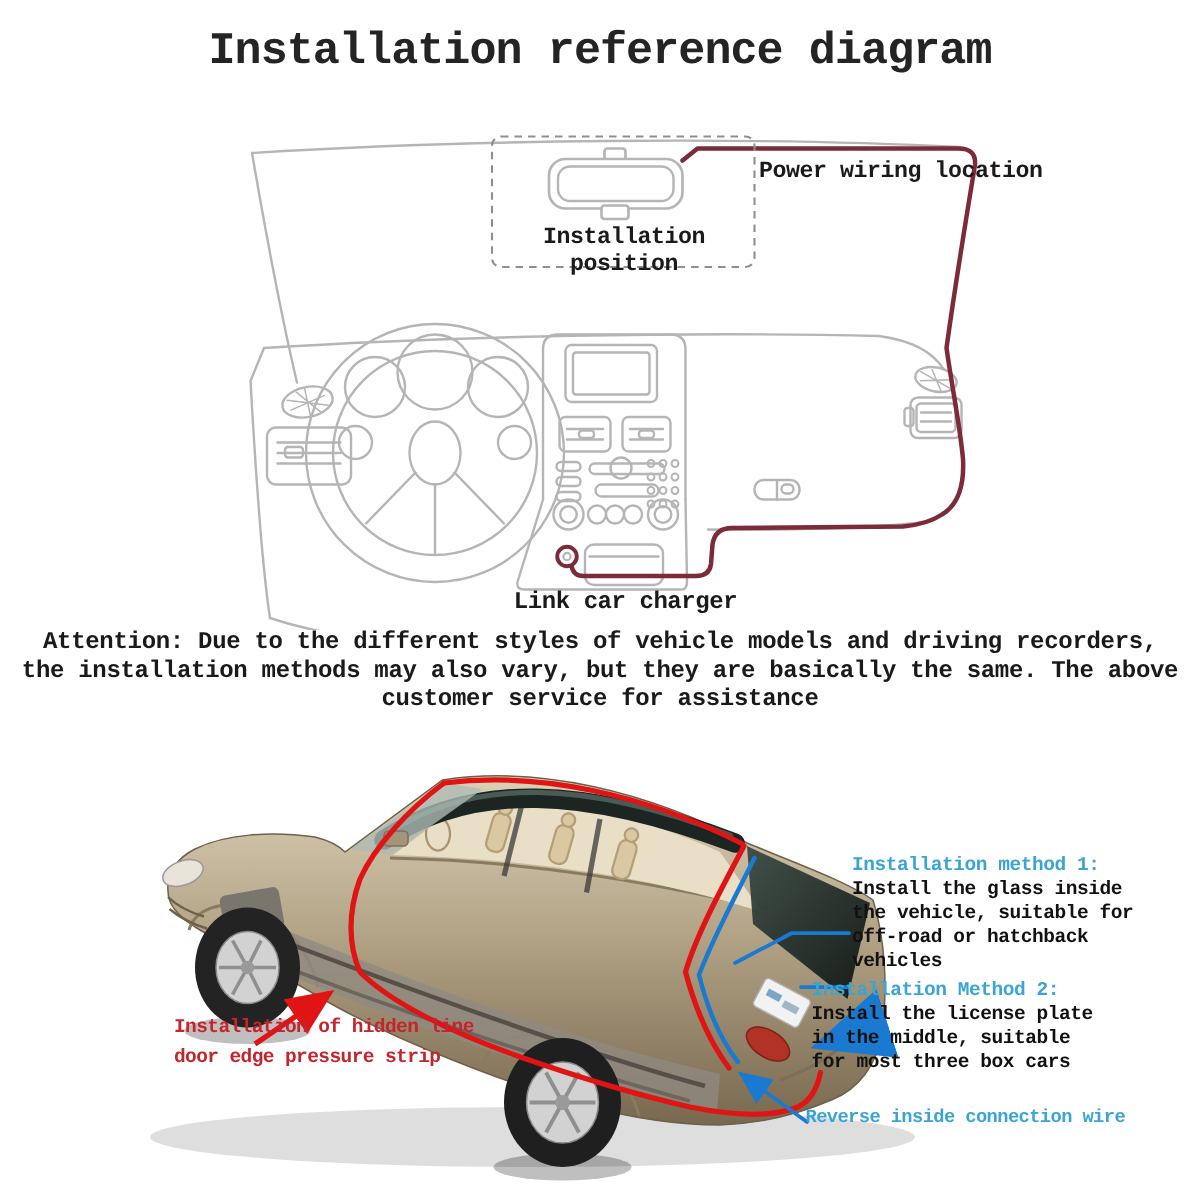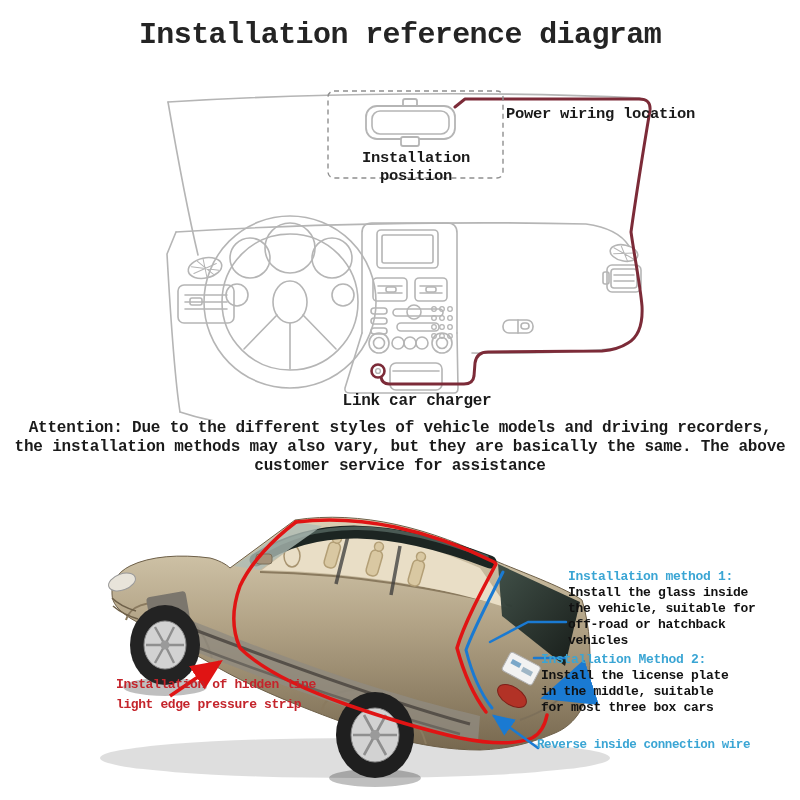--- a/index.html
+++ b/index.html
@@ -321,16 +321,16 @@
     <div>in the middle, suitable</div>
     <div>for most three box cars</div>
   </div>
 
   <div class="car-label rev">
     <div>Reverse inside connection wire</div>
   </div>
 
   <div class="car-label hid">
     <div>Installation of hidden line</div>
-    <div>light edge pressure strip</div>
+    <div>door edge pressure strip</div>
   </div>
 
 </div>
 
 </body></html>

